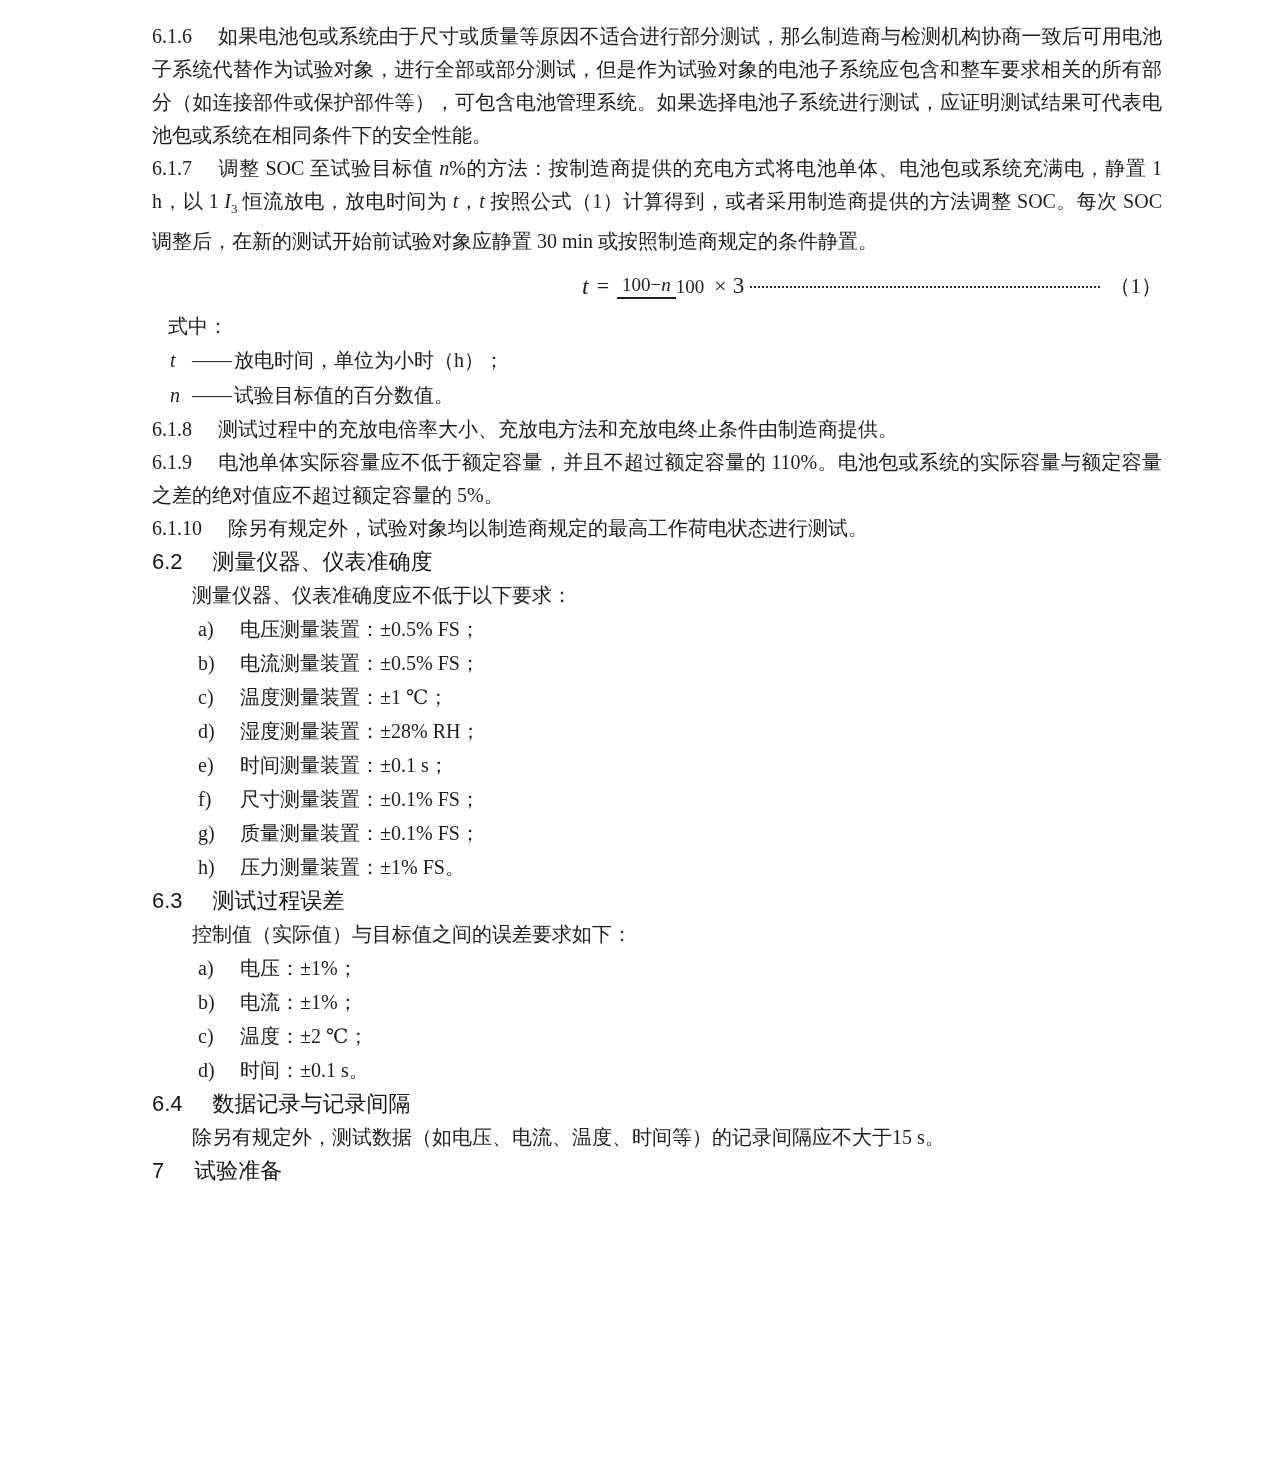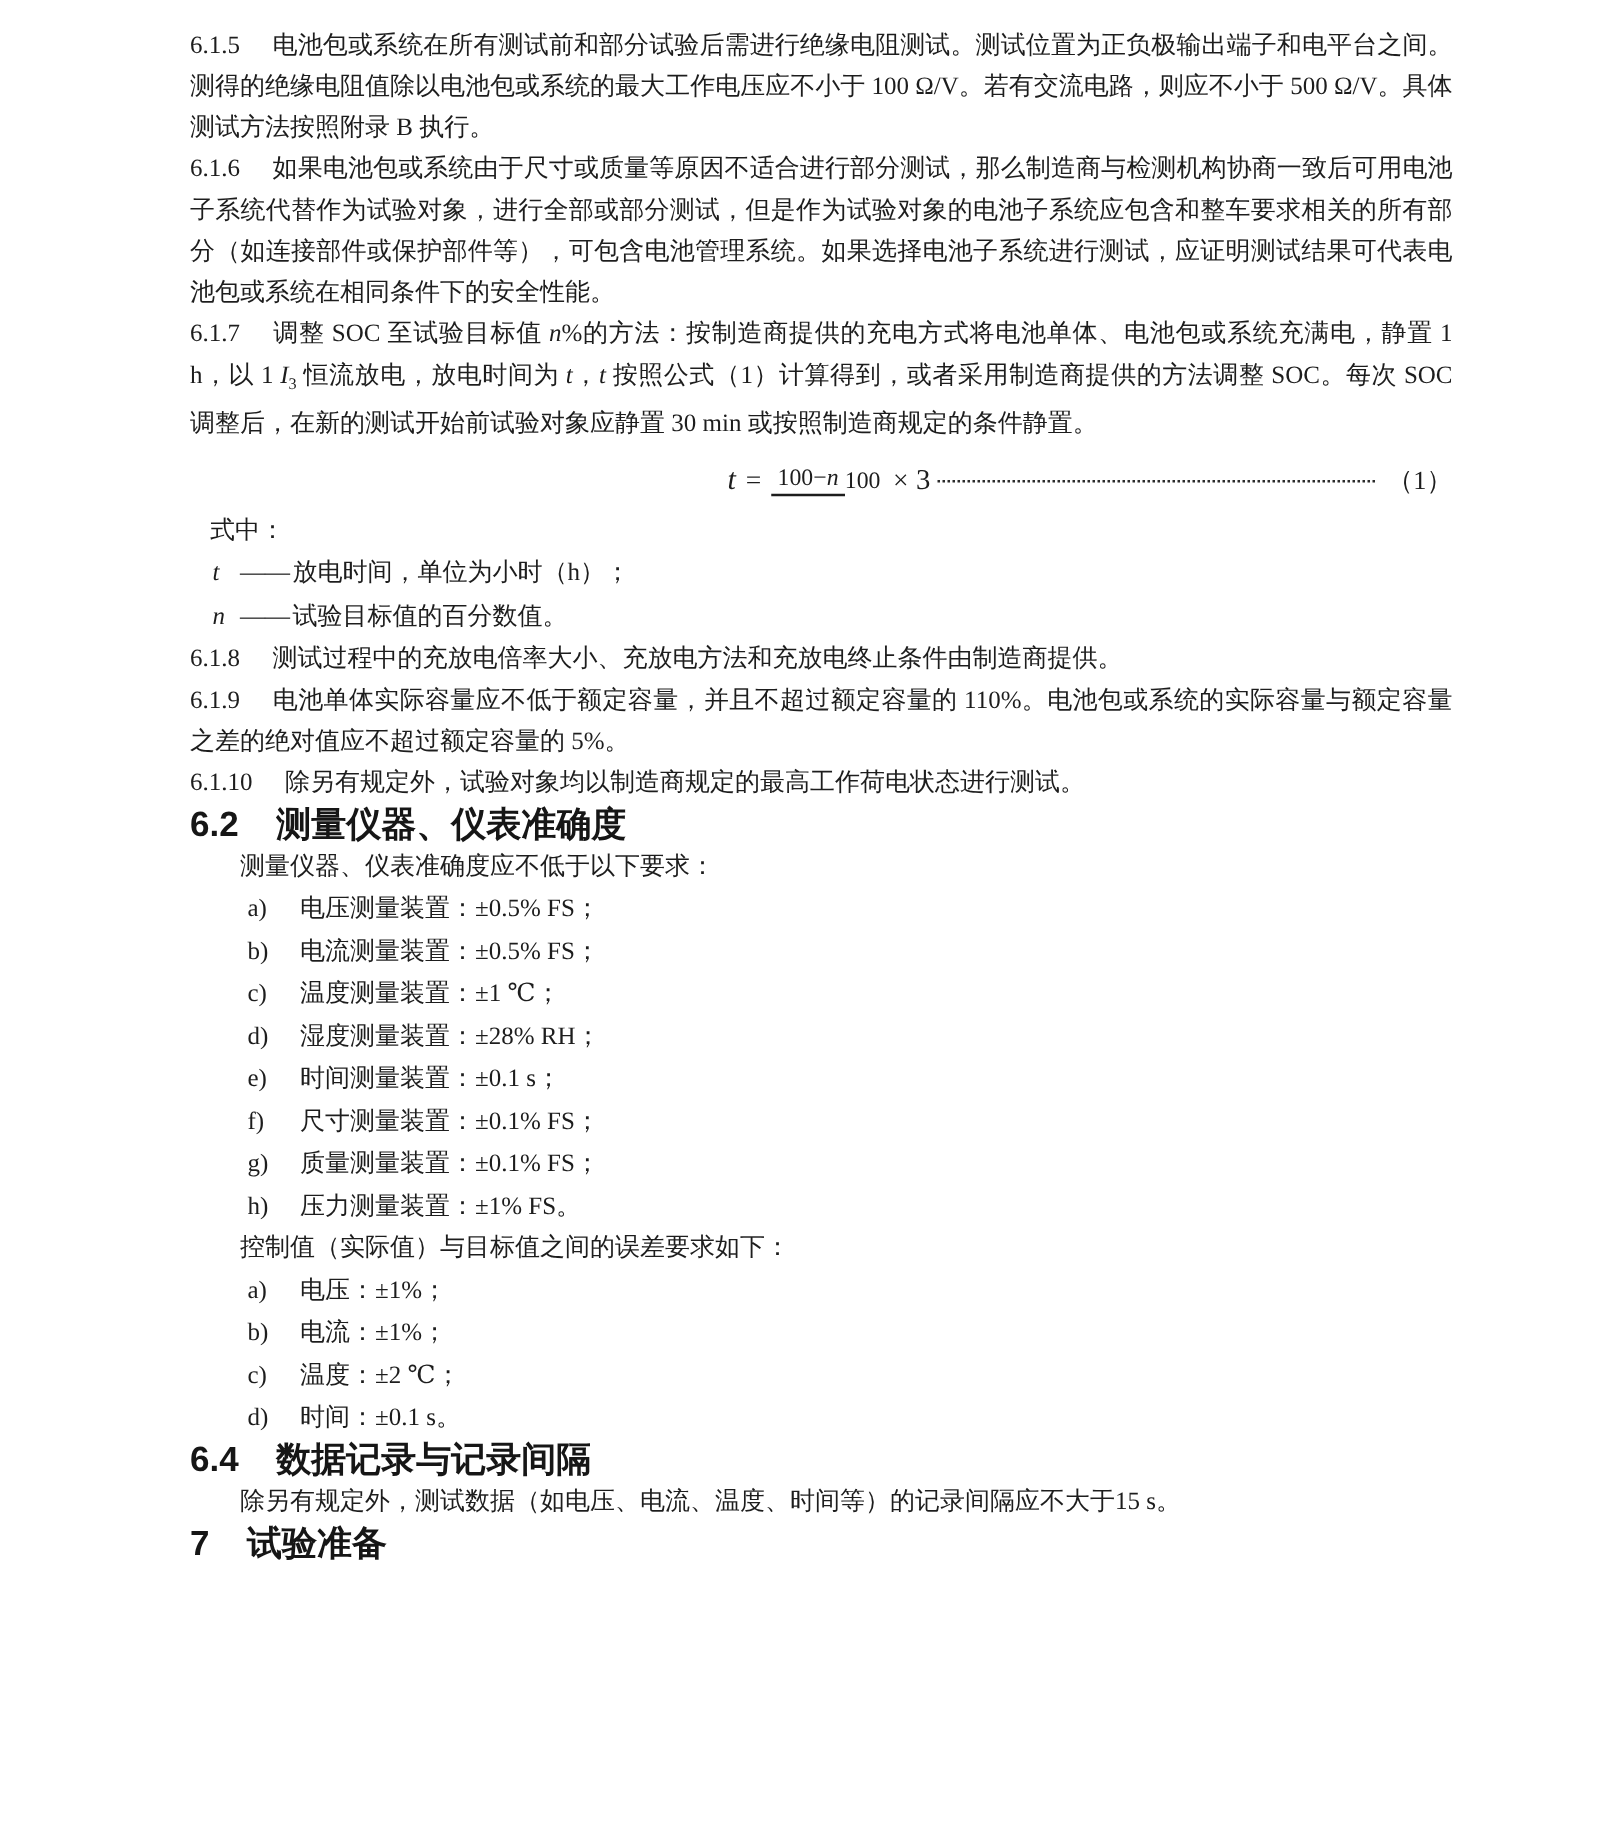--- a/index.html
+++ b/index.html
@@ -40,43 +40,42 @@
   .fnumber { font-size: 21px; }
 
   .where-label { padding-left: 16px; line-height: 33px; }
   .def  { padding-left: 18px; line-height: 35px; }
   .sym  { display: inline-block; min-width: 14px; }
   .dash { margin: 0 2px 0 8px; }
 
   h2.h {
     margin: 0;
     font-family: "Liberation Sans", "DejaVu Sans", sans-serif;
-    font-weight: 700;
-    font-size: 28px;
+    font-weight: 400;
+    font-size: 22px;
     line-height: 34px;
     color: #161616;
   }
   .hnum { margin-right: 30px; }
   .h62 { margin: 22px 0 14px 0; }
   .h63 { margin: 20px 0 14px 0; }
   .h64 { margin: 18px 0 14px 0; }
   .h7  { margin: 28px 0 0 0; }
 
   .intro { line-height: 33px; text-indent: 2em; }
   .abitem { padding-left: 46px; line-height: 34px; }
   .ablabel { display: inline-block; width: 42px; }
 </style>
 </head>
 <body>
 
 <div class="page">
 
   <div>
 
-  <p class="clause"><span class="num">6.1.5</span><span><span>电池包或系统在所有测试前和部分试验后需进行绝缘电阻测试。测试位置为正负极输出端子和电平台之间。测得的绝缘电阻值除以电池包或系统的最大工作电压应不小于 100 Ω/V。若有交流电路，则应不小于 500 Ω/V。具体测试方法按照附录 B 执行。</span></span></p>
       <p class="clause"><span class="num">6.1.6</span><span><span>如果电池包或系统由于尺寸或质量等原因不适合进行部分测试，那么制造商与检测机构协商一致后可用电池子系统代替作为试验对象，进行全部或部分测试，但是作为试验对象的电池子系统应包含和整车要求相关的所有部分（如连接部件或保护部件等），可包含电池管理系统。如果选择电池子系统进行测试，应证明测试结果可代表电池包或系统在相同条件下的安全性能。</span></span></p>
       <p class="clause"><span class="num">6.1.7</span><span><span>调整 SOC 至试验目标值 </span><span class="it">n</span><span>%的方法：按制造商提供的充电方式将电池单体、电池包或系统充满电，静置 1 h，以 1 </span><span class="it">I</span><sub>3</sub><span> 恒流放电，放电时间为 </span><span class="it">t</span><span>，</span><span class="it">t</span><span> 按照公式（1）计算得到，或者采用制造商提供的方法调整 SOC。每次 SOC 调整后，在新的测试开始前试验对象应静置 30 min 或按照制造商规定的条件静置。</span></span></p>
     </div>
 
   <div class="formula-row">
     <span class="flhs">t</span>
     <span class="feq">=</span>
     <span class="frac">
       <span class="fnum"><span>100−</span><span class="it">n</span></span>
       <span class="fden">100</span>
@@ -108,20 +107,21 @@
   <p class="abitem"><span class="ablabel">a)</span><span>电压测量装置：±0.5% FS；</span></p>
       <p class="abitem"><span class="ablabel">b)</span><span>电流测量装置：±0.5% FS；</span></p>
       <p class="abitem"><span class="ablabel">c)</span><span>温度测量装置：±1 ℃；</span></p>
       <p class="abitem"><span class="ablabel">d)</span><span>湿度测量装置：±28% RH；</span></p>
       <p class="abitem"><span class="ablabel">e)</span><span>时间测量装置：±0.1 s；</span></p>
       <p class="abitem"><span class="ablabel">f)</span><span>尺寸测量装置：±0.1% FS；</span></p>
       <p class="abitem"><span class="ablabel">g)</span><span>质量测量装置：±0.1% FS；</span></p>
       <p class="abitem"><span class="ablabel">h)</span><span>压力测量装置：±1% FS。</span></p>
     </div>
 
+  <h2 class="h h63"><span class="hnum">6.3</span><span>测试过程误差</span></h2>
   <p class="intro">控制值（实际值）与目标值之间的误差要求如下：</p>
   <div>
 
   <p class="abitem"><span class="ablabel">a)</span><span>电压：±1%；</span></p>
       <p class="abitem"><span class="ablabel">b)</span><span>电流：±1%；</span></p>
       <p class="abitem"><span class="ablabel">c)</span><span>温度：±2 ℃；</span></p>
       <p class="abitem"><span class="ablabel">d)</span><span>时间：±0.1 s。</span></p>
     </div>
 
   <h2 class="h h64"><span class="hnum">6.4</span><span>数据记录与记录间隔</span></h2>

